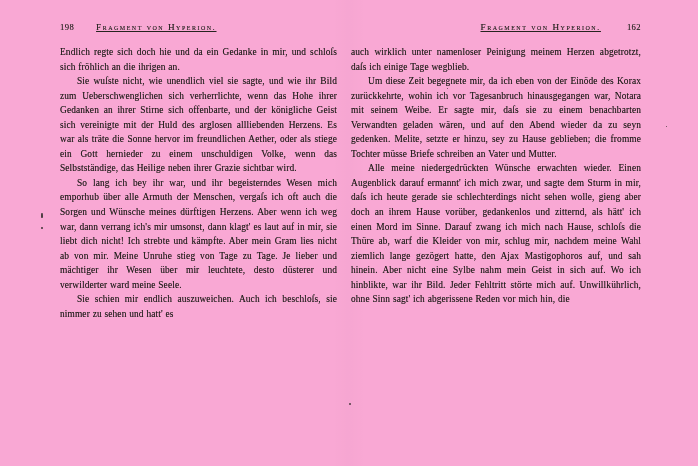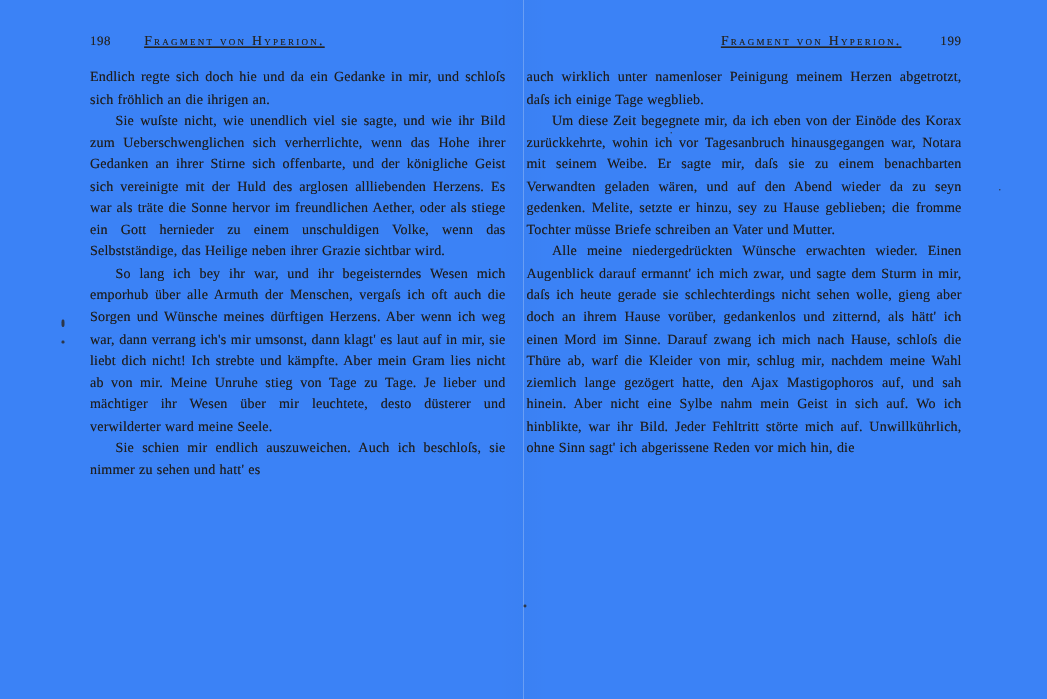--- a/index.html
+++ b/index.html
@@ -25,21 +25,21 @@
     position: absolute;
     inset: 0;
     display: flex;
     flex-direction: row;
   }
 
   .page {
     position: relative;
     flex: 0 0 50%;
     height: 100%;
-    background: #3b82f6;
+    background: #f9a8d4;
   }
 
   .page-inner {
     position: absolute;
     top: 22px;
     bottom: 18px;
   }
 
   .page-verso .page-inner {
     left: 60px;
@@ -151,21 +151,21 @@
         </div>
 
       </div>
     </div>
 
     <div class="page page-recto">
       <div class="page-inner">
 
         <div class="running-head head-recto">
           <span class="title">Fragment von Hyperion.</span>
-          <span class="folio">199</span>
+          <span class="folio">162</span>
         </div>
 
         <div class="textblock">
           <p>auch wirklich unter namenloser Peinigung meinem Herzen abgetrotzt, daſs ich einige Tage wegblieb.</p>
           <p class="indent">Um diese Zeit begegnete mir, da ich eben von der Einöde des Korax zurückkehrte, wohin ich vor Tagesanbruch hinausgegangen war, Notara mit seinem Weibe. Er sagte mir, daſs sie zu einem benachbarten Verwandten geladen wären, und auf den Abend wieder da zu seyn gedenken. Melite, setzte er hinzu, sey zu Hause geblieben; die fromme Tochter müsse Briefe schreiben an Vater und Mutter.</p>
           <p class="indent">Alle meine niedergedrückten Wünsche erwachten wieder. Einen Augenblick darauf ermannt' ich mich zwar, und sagte dem Sturm in mir, daſs ich heute gerade sie schlechterdings nicht sehen wolle, gieng aber doch an ihrem Hause vorüber, gedankenlos und zitternd, als hätt' ich einen Mord im Sinne. Darauf zwang ich mich nach Hause, schloſs die Thüre ab, warf die Kleider von mir, schlug mir, nachdem meine Wahl ziemlich lange gezögert hatte, den Ajax Mastigophoros auf, und sah hinein. Aber nicht eine Sylbe nahm mein Geist in sich auf. Wo ich hinblikte, war ihr Bild. Jeder Fehltritt störte mich auf. Unwillkührlich, ohne Sinn sagt' ich abgerissene Reden vor mich hin, die</p>
         </div>
 
       </div>
     </div>

